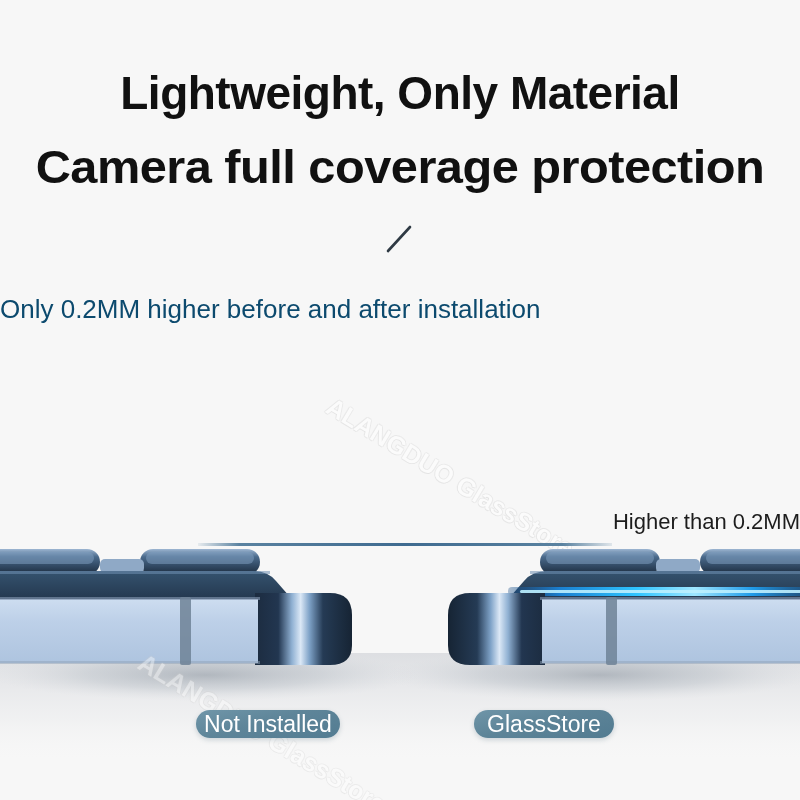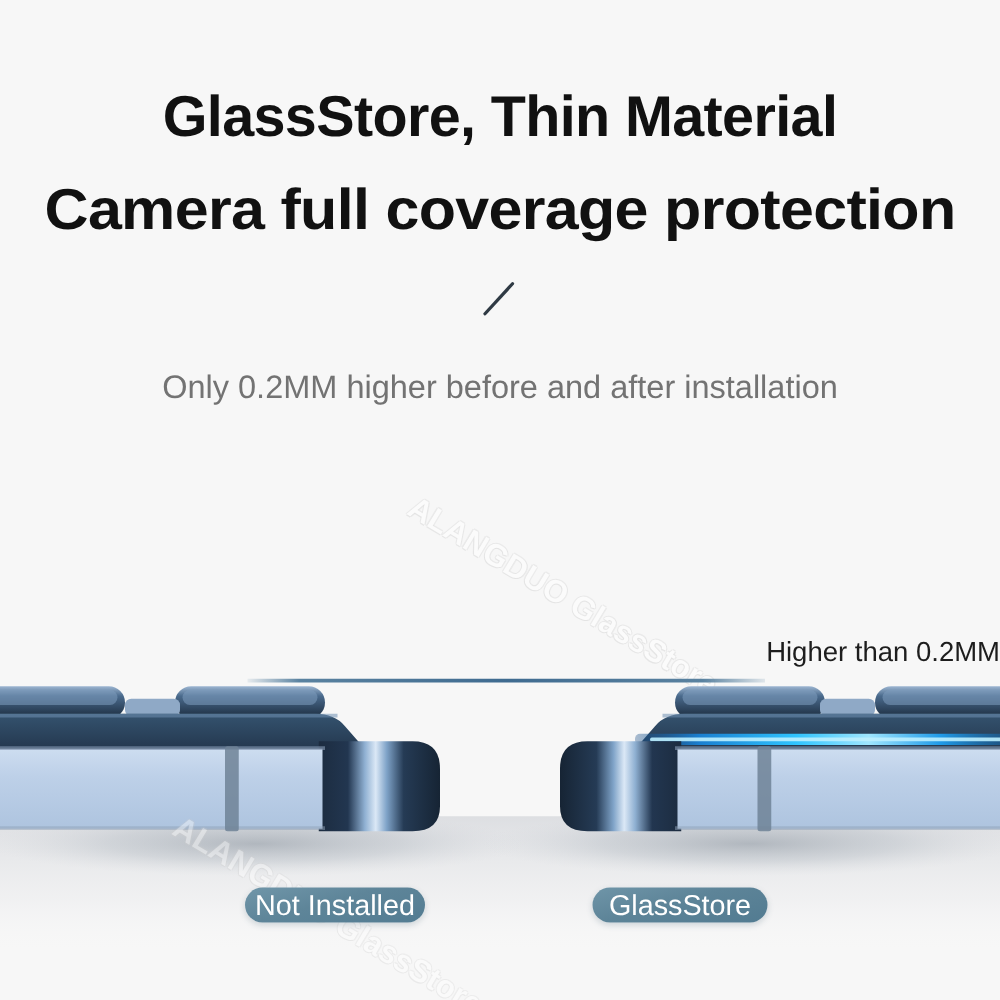--- a/index.html
+++ b/index.html
@@ -53,24 +53,23 @@
     width: 26px;
     height: 28px;
   }
 
   
   #subtitle {
     position: absolute;
     left: 0;
     top: 292px;
     width: 800px;
-    text-align: center;
     font-size: 26px;
     line-height: 34px;
-    color: #737373;
+    color: #0c4a6e;
     font-weight: normal;
     font-family: "Liberation Sans Narrow", "Liberation Sans", sans-serif;
     font-stretch: condensed;
     white-space: nowrap;
   }
 
   
   .watermark {
     position: absolute;
     color: #ffffff;
@@ -164,21 +163,21 @@
     top: 710px;
     width: 140px;
     background: linear-gradient(165deg, #6f95a8 0%, #5d8498 45%, #527b91 100%);
   }
 </style>
 </head>
 <body>
 
 <div id="stage">
 
-  <div class="headline" id="headline-line-1">GlassStore, Thin Material</div>
+  <div class="headline" id="headline-line-1">Lightweight, Only Material</div>
   <div class="headline" id="headline-line-2">Camera full coverage protection</div>
 
   <svg id="tick-mark" viewBox="0 0 26 28" xmlns="http://www.w3.org/2000/svg">
     <line x1="2" y1="26" x2="24" y2="2" stroke="#2f3a44" stroke-width="2.6" stroke-linecap="round"></line>
   </svg>
 
   <div id="subtitle">Only 0.2MM higher before and after installation</div>
 
   <div class="watermark" id="watermark-top">ALANGDUO GlassStore</div>
 

